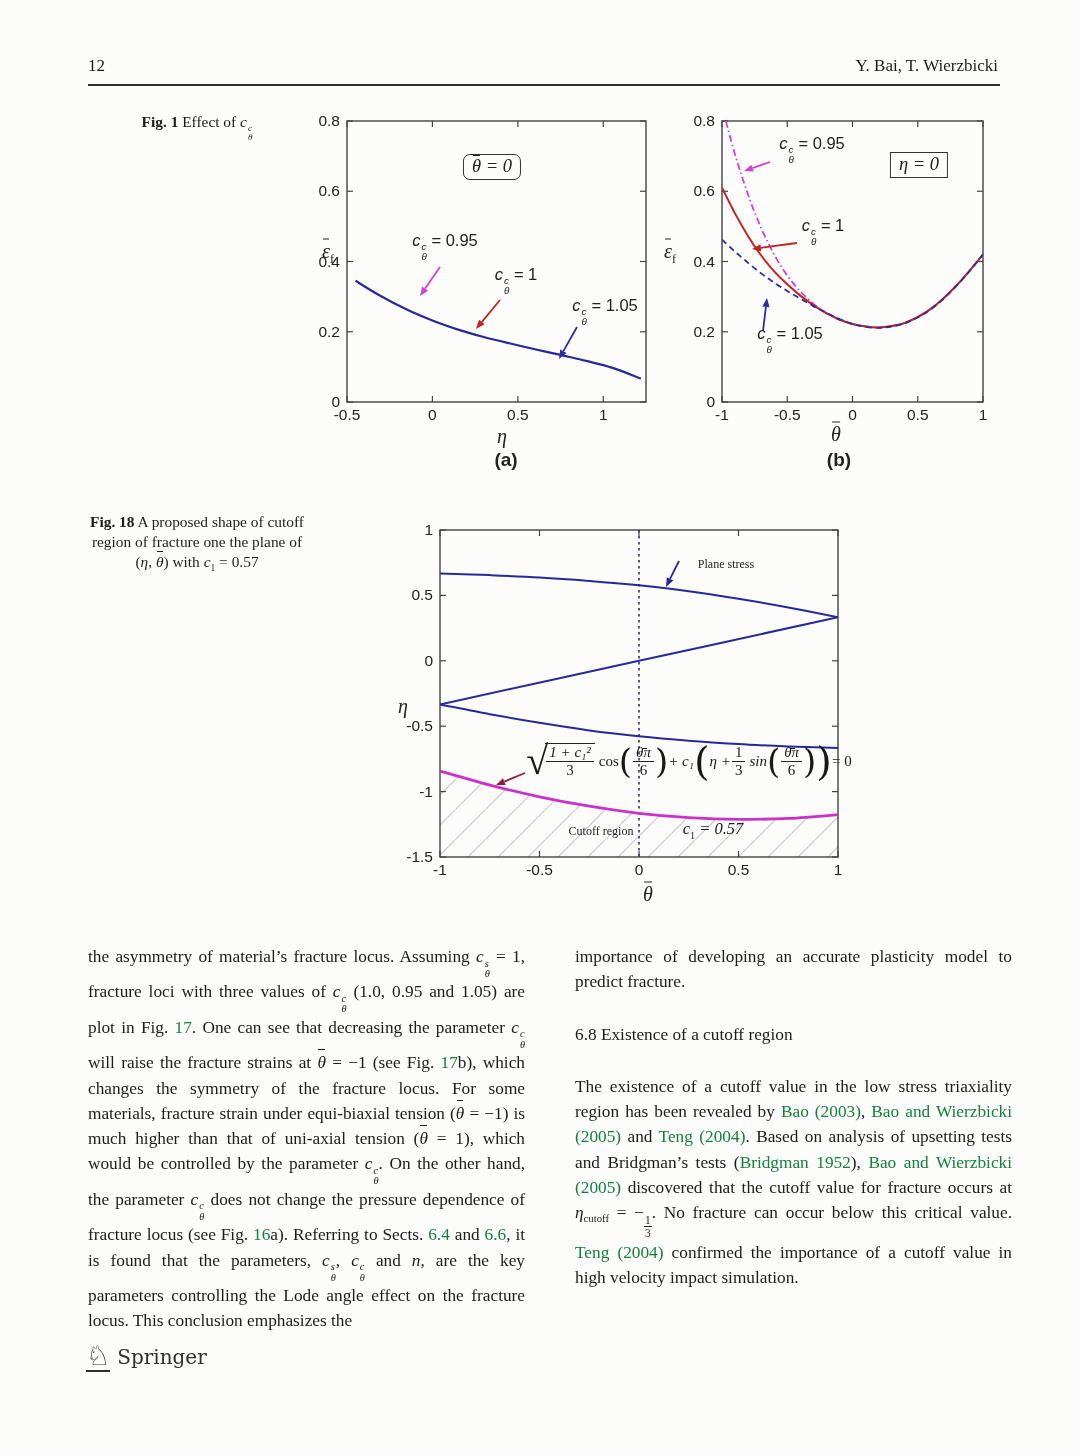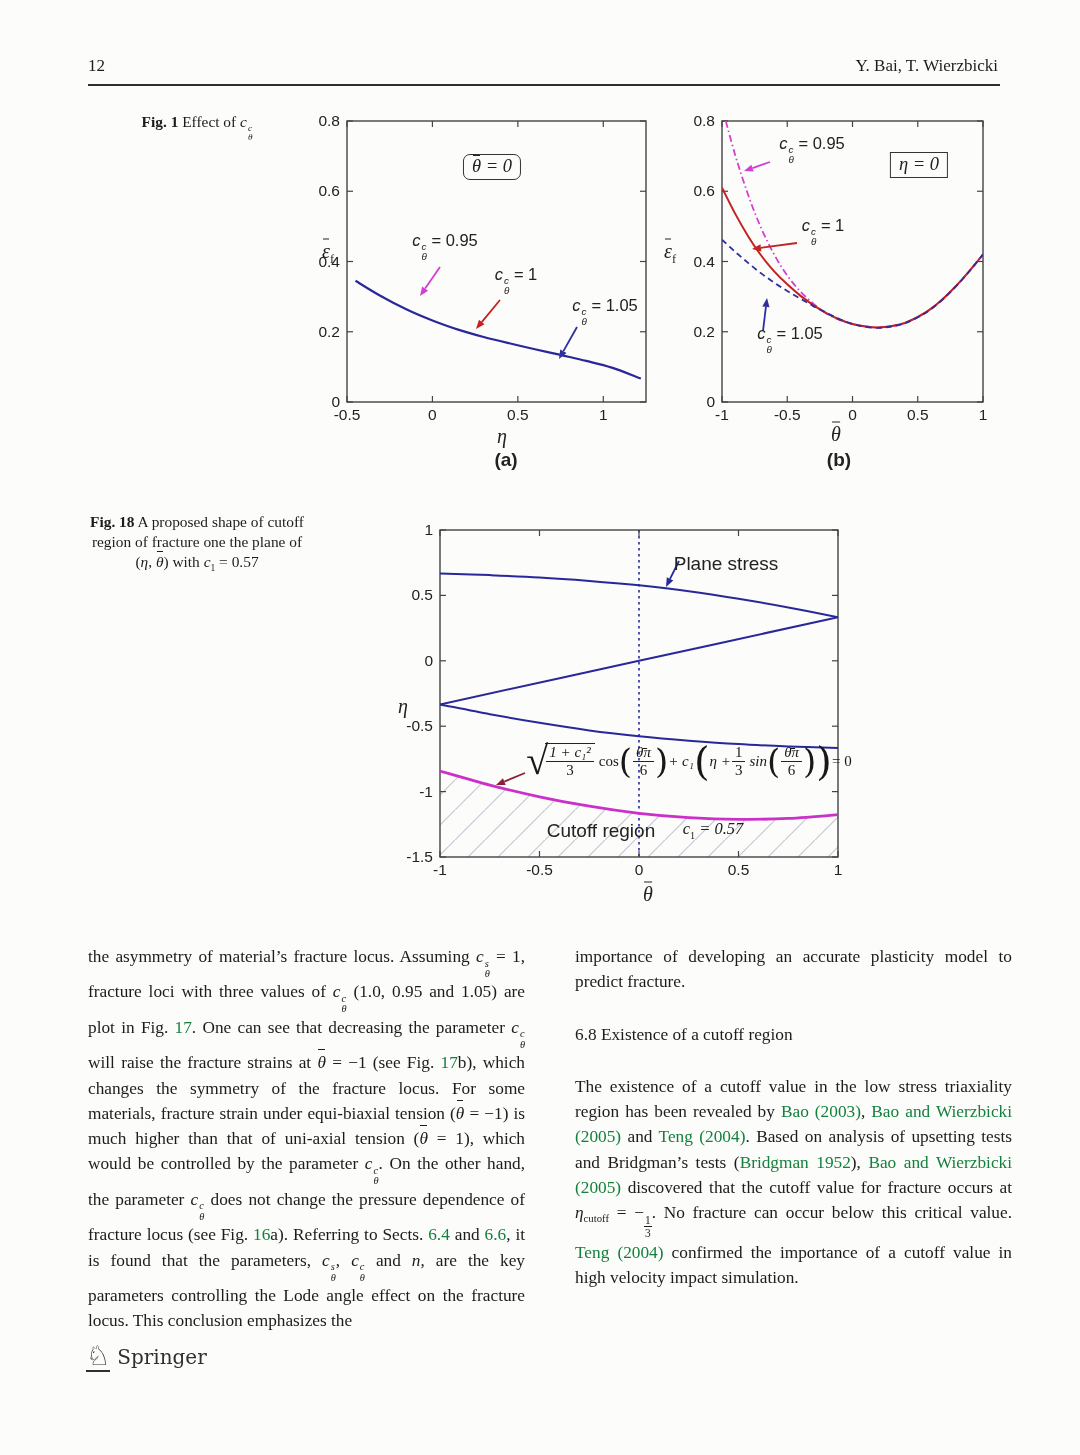--- a/index.html
+++ b/index.html
@@ -37,21 +37,21 @@
   
   .chart{position:absolute;}
   .chart svg{position:absolute;left:0;top:0;}
   .chart-label{position:absolute;transform:translate(-50%,-50%);white-space:nowrap;
       font-family:"Liberation Sans",sans-serif;font-size:16.5px;color:#222;}
   .chart-label.boxed{border:1.5px solid #333;padding:1px 8px 2px 8px;background:#fcfcfa;
       font-size:18.5px;}
   .chart-label.mserif{font-family:"Liberation Serif",serif;font-style:italic;}
   .chart-label.axis{font-size:20px;}
   .chart-label.panel-tag{font-weight:bold;font-size:19px;font-family:"Liberation Sans",sans-serif;}
-  .chart-label.plain{font-size:19px;}
+  .chart-label.plain{font-size:12px;font-family:Liberation Serif, serif;}
   #fig17a{left:310px;top:100px;width:350px;height:378px;}
   #fig17b{left:655px;top:100px;width:370px;height:378px;}
   #fig18c{left:395px;top:510px;width:490px;height:420px;}
   
   #cutoff-eq{position:absolute;left:96px;top:233px;width:396px;text-align:center;
       font-size:15px;color:#181818;font-family:"Liberation Serif",serif;
       display:flex;align-items:center;justify-content:center;white-space:nowrap;}
   #cutoff-eq .v{font-style:italic;}
   .eqfr{display:inline-flex;flex-direction:column;text-align:center;line-height:1.15;
       margin:0 1px;}

